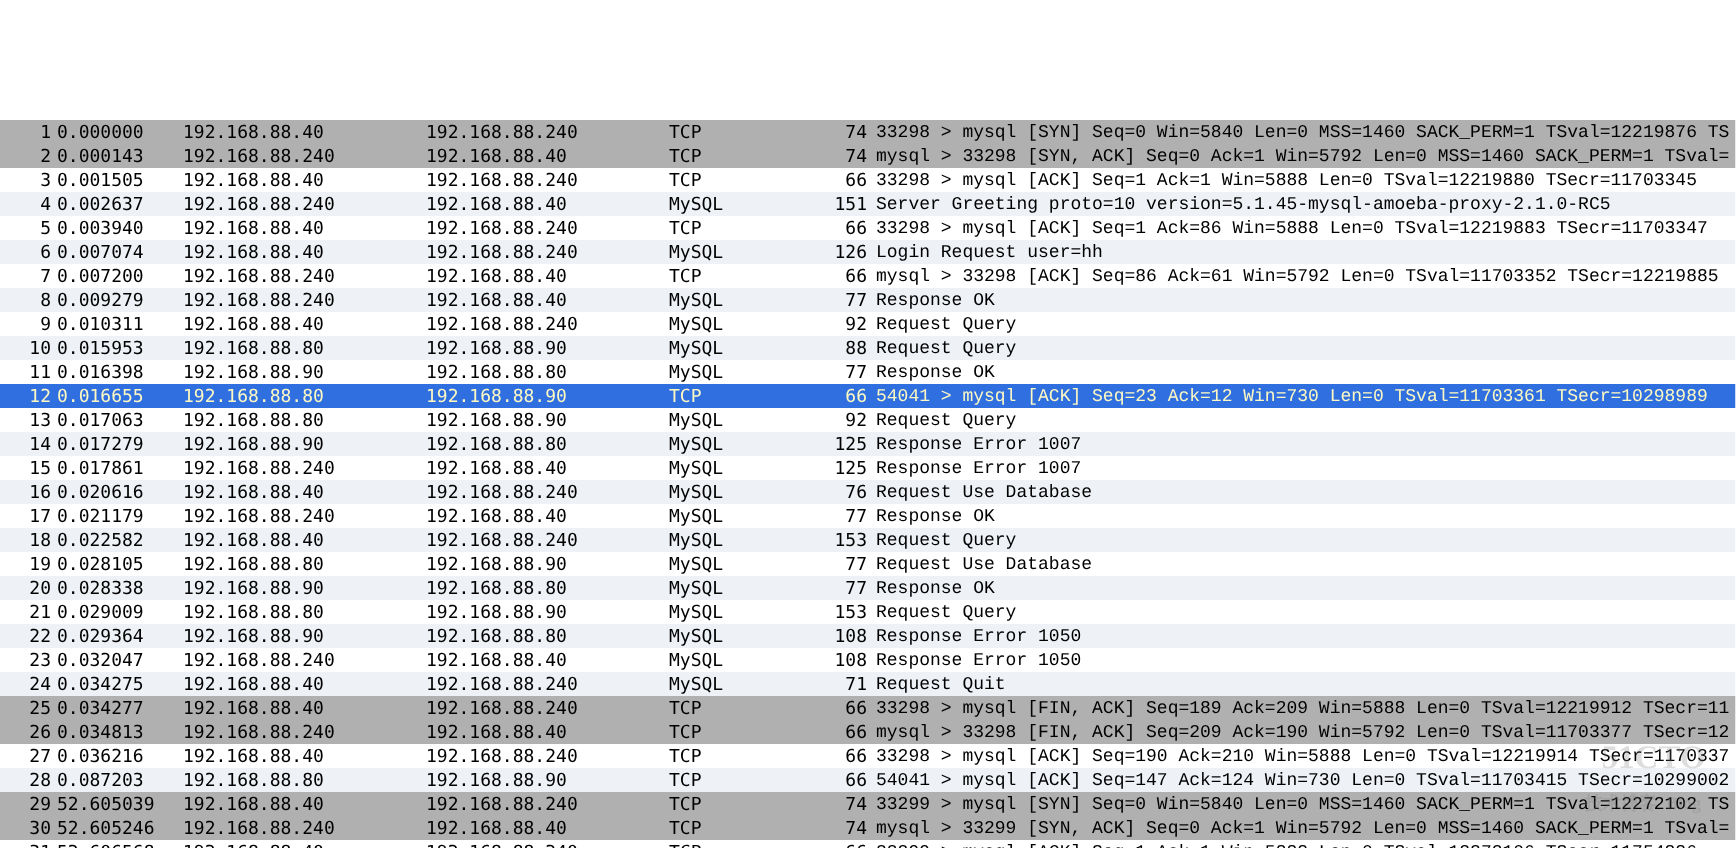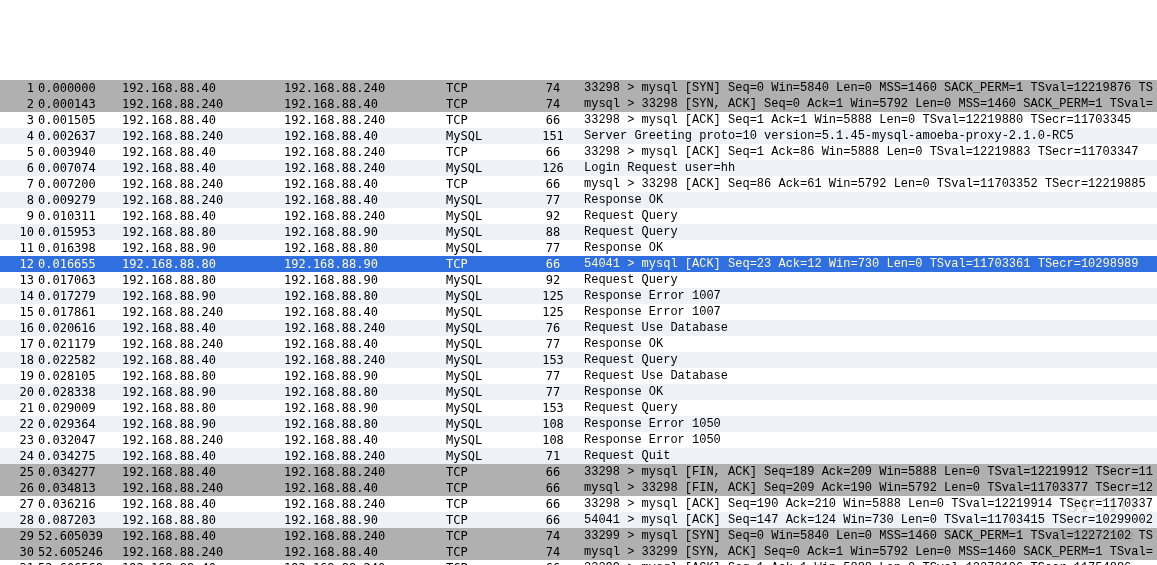--- a/index.html
+++ b/index.html
@@ -23,21 +23,21 @@
   }
   .row.even   { background: #ffffff; }
   .row.odd    { background: #eef1f6; }
   .row.gray   { background: #b0b0b0; }
   .row.sel    { background: #2f6fe0; color: #fef9c3; }
   .c-no   { width: 30px; text-align: right; }
   .c-time { width: 72px; padding-left: 4px; }
   .c-src  { width: 150px; padding-left: 12px; }
   .c-dst  { width: 150px; padding-left: 12px; }
   .c-proto{ width: 70px; padding-left: 12px; }
-  .c-len  { width: 50px; text-align: center; padding-left: 12px;}
+  .c-len  { width: 50px; text-align: right; padding-left: 12px;}
   .c-info { flex: 1; padding-left: 6px; overflow: hidden; font-family: Liberation Mono, monospace; }
   .watermark {
     position: absolute;
     right: 20px;
     bottom: 8px;
     font-family: Liberation Serif, serif;
     font-size: 22px;
     color: rgba(120,120,120,0.25);
     pointer-events: none;
     font-weight: 600;

